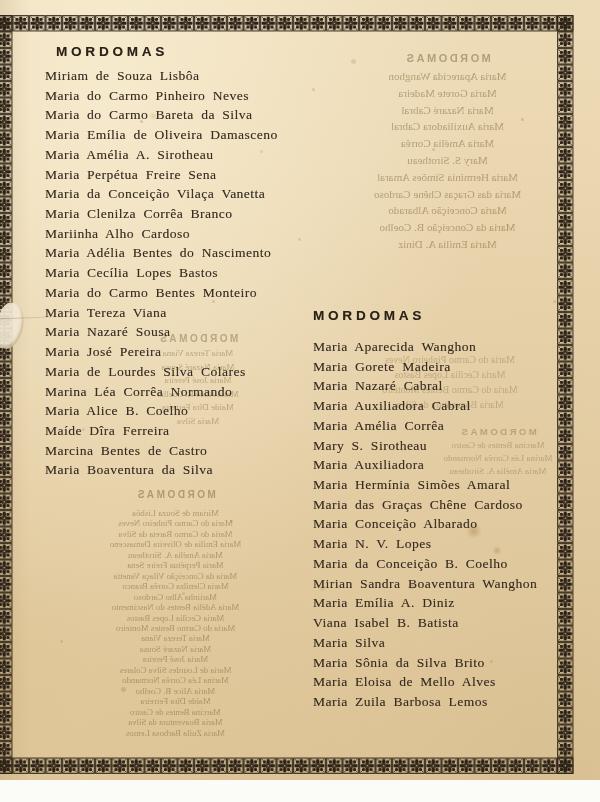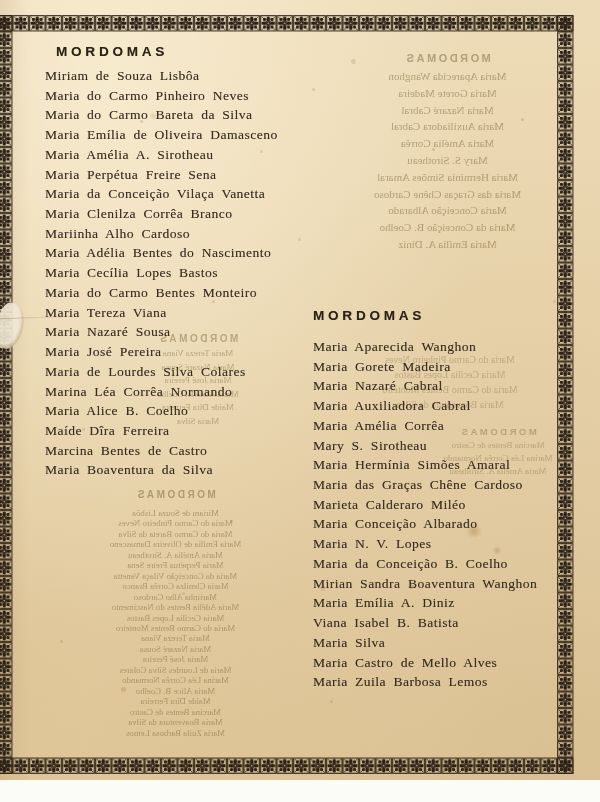--- a/index.html
+++ b/index.html
@@ -221,31 +221,32 @@
 
   <section>
     <h1 class="list-title" id="right-title">MORDOMAS</h1>
     <div class="names" id="right-names">
         <div class="name-row">Maria Aparecida Wanghon</div>
         <div class="name-row">Maria Gorete Madeira</div>
         <div class="name-row">Maria Nazaré Cabral</div>
         <div class="name-row">Maria Auxiliadora Cabral</div>
         <div class="name-row">Maria Amélia Corrêa</div>
         <div class="name-row">Mary S. Sirotheau</div>
+        <div class="name-row">Maria Auxiliadora</div>
         <div class="name-row">Maria Hermínia Simões Amaral</div>
         <div class="name-row">Maria das Graças Chêne Cardoso</div>
-        <div class="name-row">Marieta Calderaro Miléo</div>
         <div class="name-row">Maria Conceição Albarado</div>
         <div class="name-row">Maria N. V. Lopes</div>
         <div class="name-row">Maria da Conceição B. Coelho</div>
         <div class="name-row">Mirian Sandra Boaventura Wanghon</div>
         <div class="name-row">Maria Emília A. Diniz</div>
         <div class="name-row">Viana Isabel B. Batista</div>
         <div class="name-row">Maria Silva</div>
-        <div class="name-row">Maria Castro de Mello Alves</div>
+        <div class="name-row">Maria Sônia da Silva Brito</div>
+        <div class="name-row">Maria Eloisa de Mello Alves</div>
         <div class="name-row">Maria Zuila Barbosa Lemos</div>
       </div>
   </section>
 
   <div class="speckles"></div>
   <div class="stain stain-a"></div>
   <div class="stain stain-b"></div>
   <div class="stain stain-c"></div>
   <div class="stain stain-d"></div>
   <div class="tear"></div>

